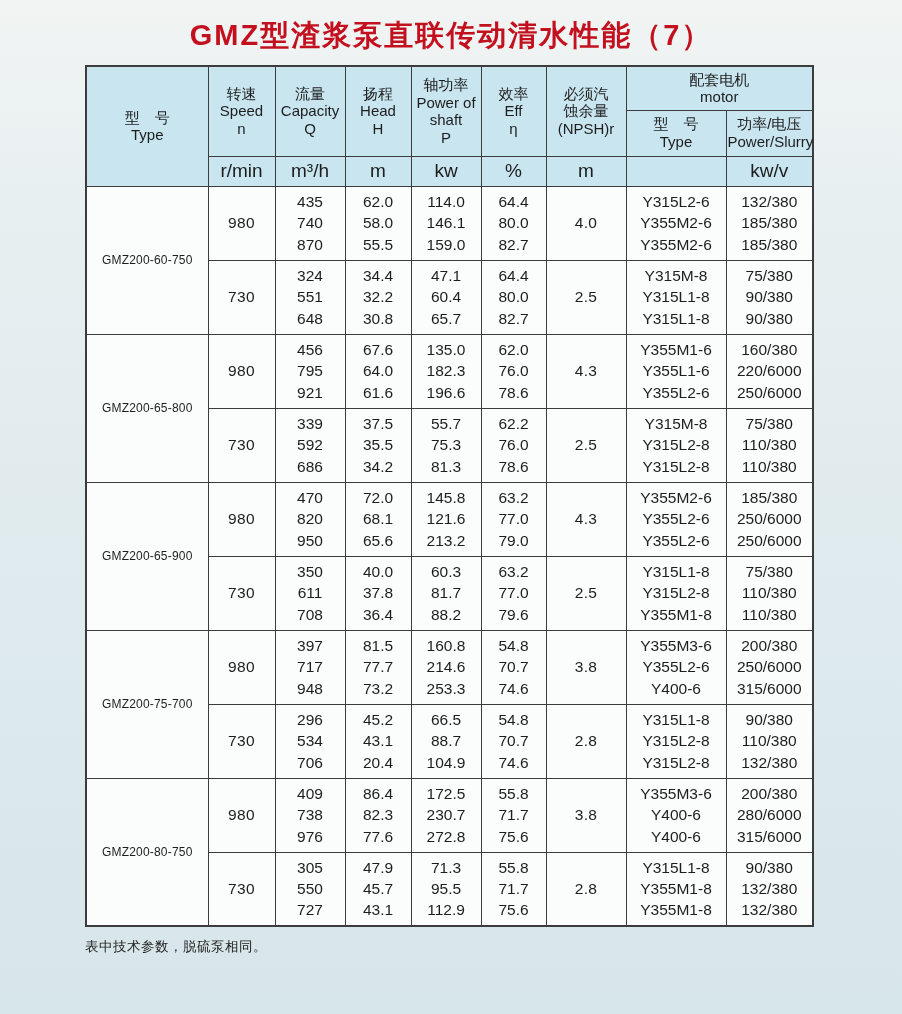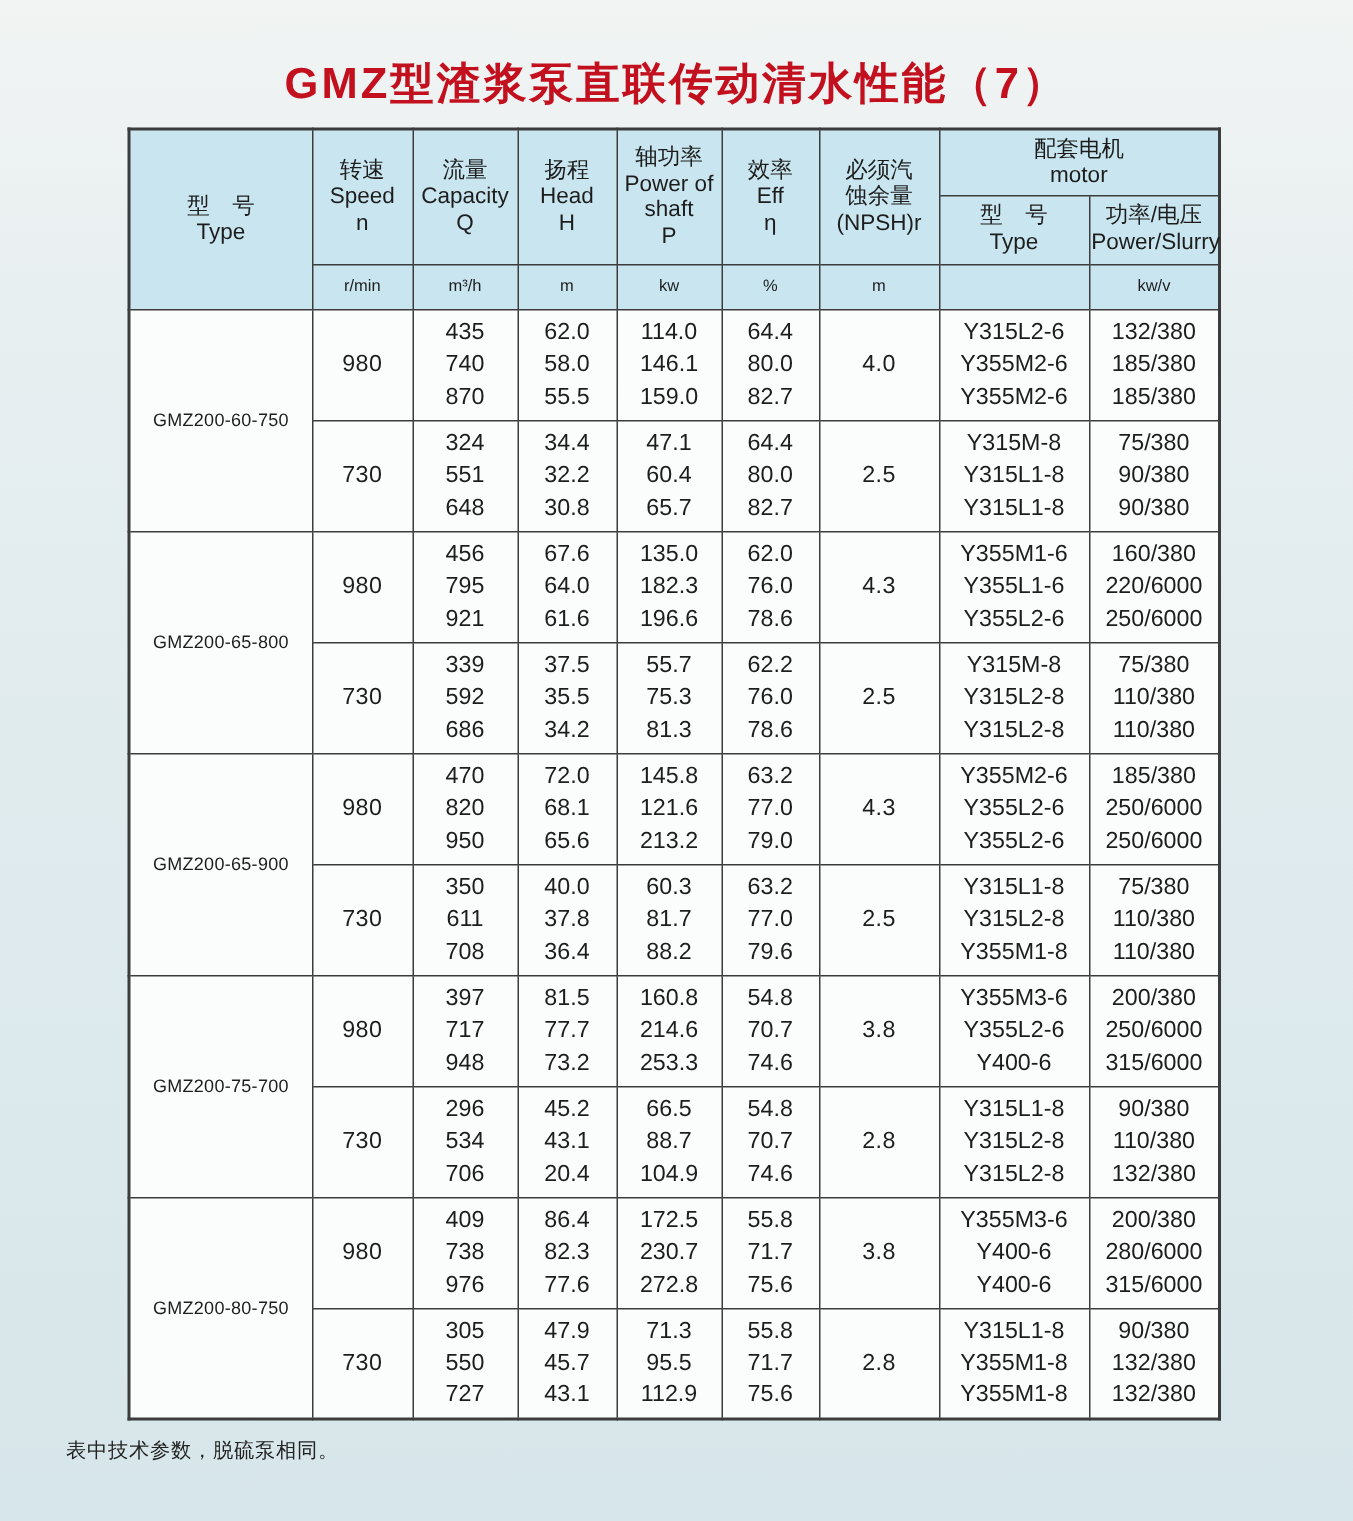--- a/index.html
+++ b/index.html
@@ -5,21 +5,21 @@
   * { margin: 0; padding: 0; box-sizing: border-box; }
   html, body {
     width: 902px; height: 1014px;
     font-family: "Liberation Sans", "DejaVu Sans", sans-serif;
     color: #1d1d1d;
   }
   body {
     background: linear-gradient(180deg, #f1f4f3 0%, #e6eef0 25%, #dce9ed 70%, #d7e6ea 100%);
     overflow: hidden;
   }
-  .page { padding-top: 36px; }
+  .page { padding-top: 16px; }
   .doc-title {
     text-align: center;
     font-size: 29px;
     font-weight: bold;
     letter-spacing: 2px;
     color: #c3101e;
     margin-bottom: 9px;
   }
   .doc-subtitle {
     text-align: center;
@@ -42,36 +42,36 @@
   }
   thead th {
     background: #c9e6f0;
     font-weight: normal;
     font-size: 15px;
     line-height: 1.18;
     padding: 2px 1px;
   }
   thead .units-row td {
     background: #c9e6f0;
-    font-size: 11px;
+    font-size: 19px;
     height: 30px;
   }
   tr.hdr-row-1 th { height: 44px; }
   tr.hdr-row-2 th { height: 46px; }
   tbody td {
     background: #fafdfc;
     font-size: 15.5px;
     height: 74px;
     line-height: 1.36;
     padding: 4px 1px;
   }
   td.model-cell { font-size: 12px; letter-spacing: 0.2px; }
   td.npsh-cell, td.speed-cell { letter-spacing: 0.3px; }
   .footnote {
-    margin: 11px 0 0 44px;
+    margin: 11px 0 0 85px;
     font-size: 13.5px;
     color: #222222;
     letter-spacing: 0.5px;
   }
 </style>
 </head>
 <body>
 
 <div class="page">
 

